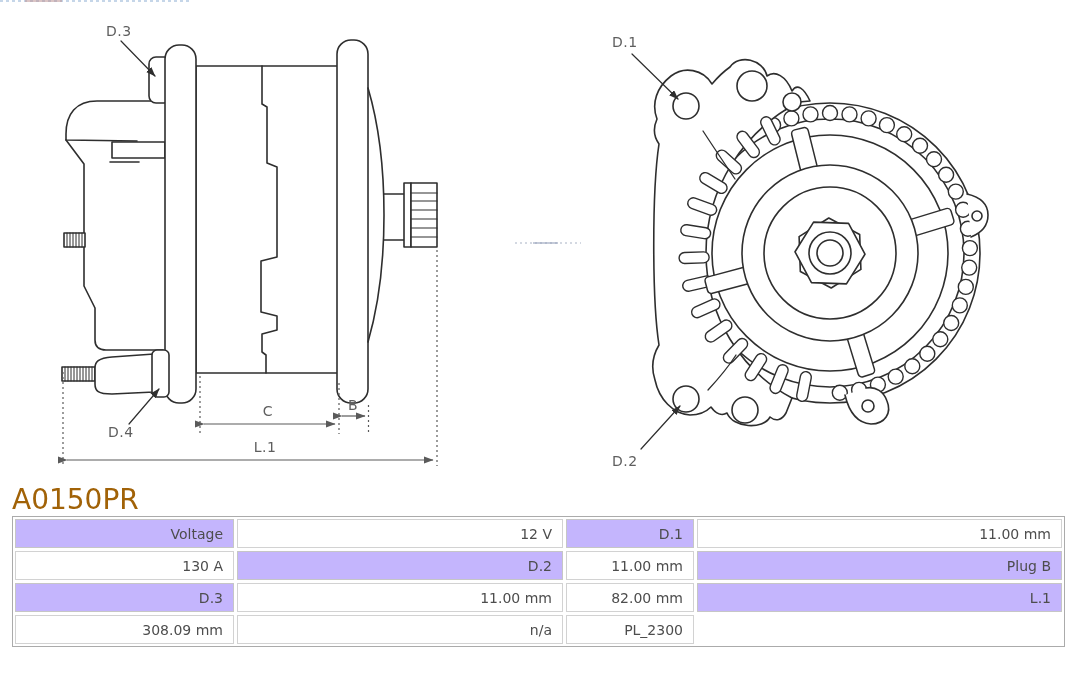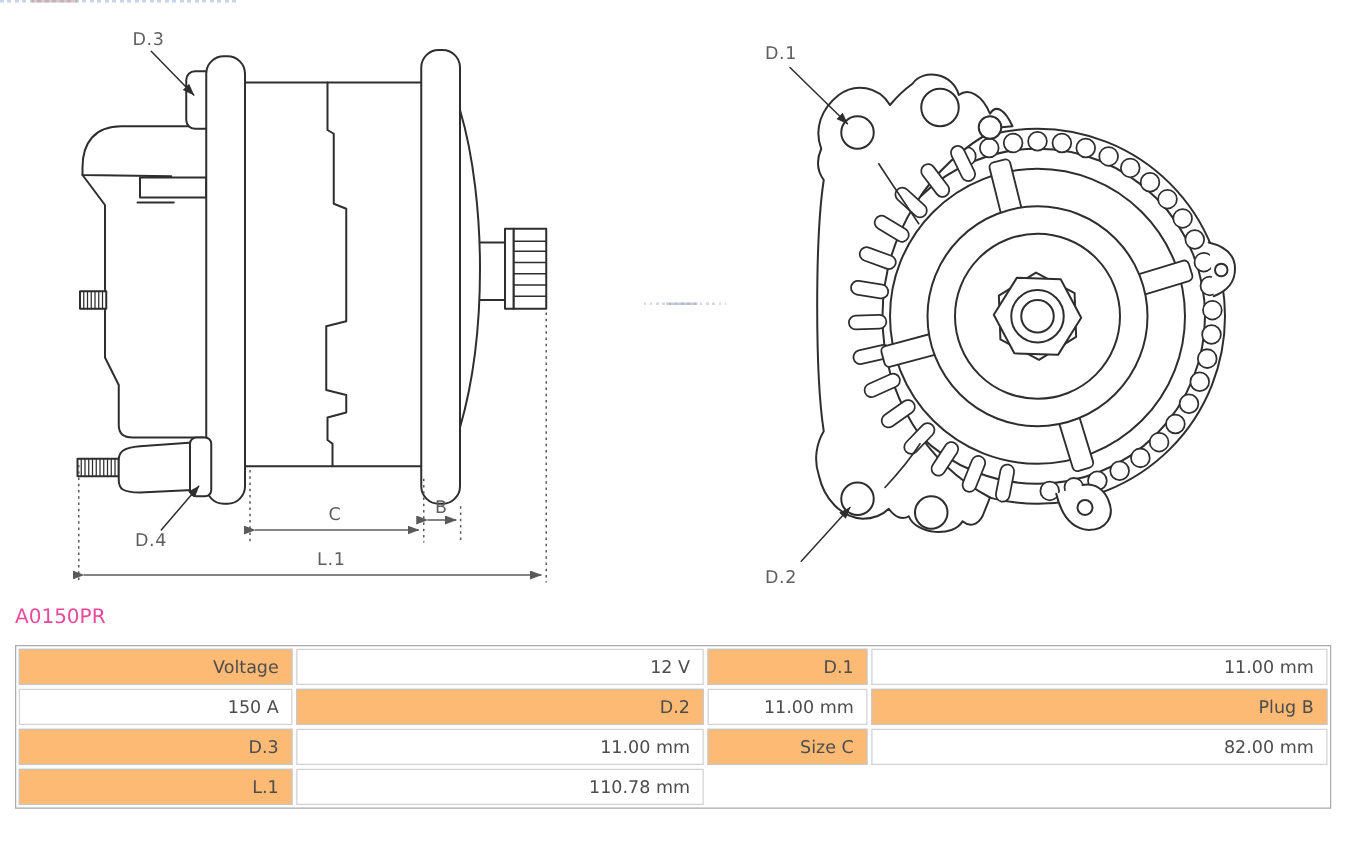--- a/index.html
+++ b/index.html
@@ -13,27 +13,27 @@
     background:repeating-linear-gradient(90deg,rgba(168,178,196,.5) 0 2px,rgba(255,255,255,0) 2px 5px);}
   .mid-dashes-solid{position:absolute;left:533px;top:242px;width:25px;height:2px;background:rgba(150,160,185,.55);}
   
   #drawing{position:absolute;left:0;top:0;}
   .ln{stroke:#2e2e2e;stroke-width:1.6;fill:none;stroke-linejoin:round;stroke-linecap:round;}
   .fw{fill:#fff;}
   .dim{stroke:#5a5a5a;stroke-width:1.2;fill:none;}
   .dot{stroke-dasharray:2,3;}
   .dimtext{font-size:14px;fill:#5e5e5e;letter-spacing:.5px;}
   
-  #part-number{position:absolute;left:12px;top:483px;font-size:16px;color:#ec4899;}
+  #part-number{position:absolute;left:12px;top:483px;font-size:28px;color:#a16207;}
   
   #spec-table{position:absolute;left:12px;top:516px;width:1047px;border:1px solid #ababab;
     padding:2px;display:grid;grid-template-columns:219px 326px 128px auto;grid-auto-rows:29px;gap:3px;
     background:#fff;font-size:14px;}
   .cell{display:flex;align-items:center;justify-content:flex-end;padding-right:10px;}
-  .lab{background:#fdba74;border:1px solid #c6c6c6;}
+  .lab{background:#c4b5fd;border:1px solid #c6c6c6;}
   .val{background:#fff;border:1px solid #d2d2d2;}
 </style>
 </head>
 <body>
 
 <div id="page">
 
   <div class="top-sliver"></div>
   <div class="top-sliver-red"></div>
   <div class="mid-dashes"></div>
@@ -189,27 +189,28 @@
   </svg>
 
   <div id="part-number">A0150PR</div>
 
   <div id="spec-table">
     <div class="cell lab">Voltage</div>
     <div class="cell val">12 V</div>
     <div class="cell lab">D.1</div>
     <div class="cell val">11.00 mm</div>
 
-    <div class="cell val">150 A</div>
+    <div class="cell val">130 A</div>
     <div class="cell lab">D.2</div>
     <div class="cell val">11.00 mm</div>
 
     <div class="cell lab">Plug B</div>
     <div class="cell lab">D.3</div>
     <div class="cell val">11.00 mm</div>
 
-    <div class="cell lab">Size C</div>
     <div class="cell val">82.00 mm</div>
     <div class="cell lab">L.1</div>
-    <div class="cell val">110.78 mm</div>
-
+    <div class="cell val">308.09 mm</div>
+
+    <div class="cell val">n/a</div>
+    <div class="cell val">PL_2300</div>
   </div>
 </div>
 
 </body></html>

